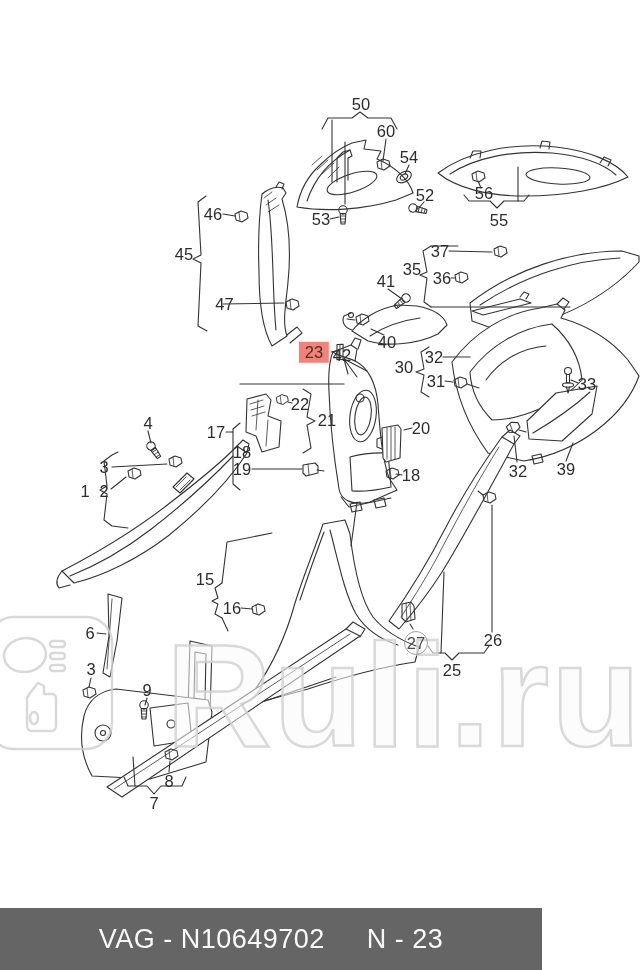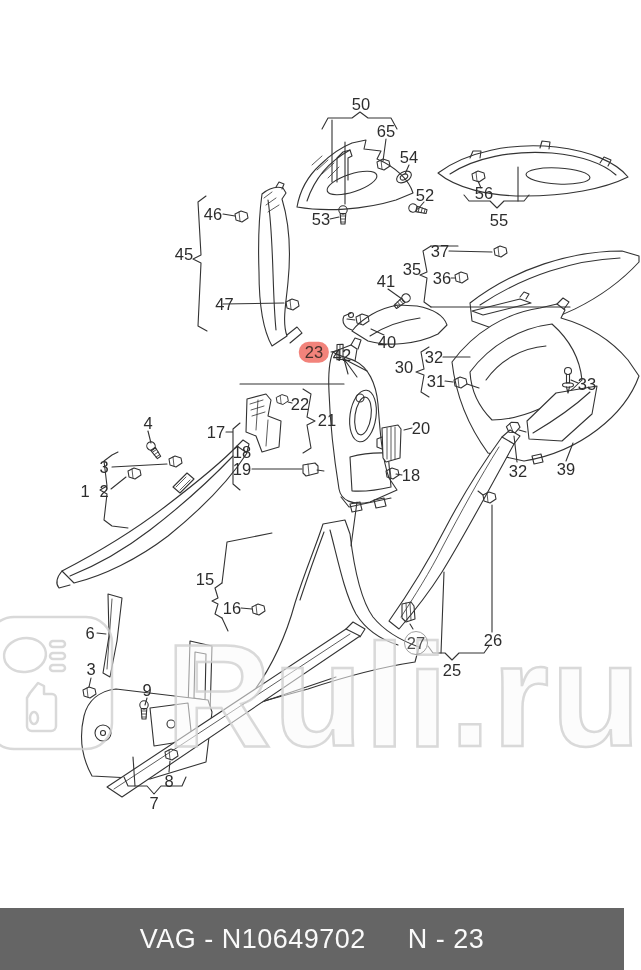--- a/index.html
+++ b/index.html
@@ -32,30 +32,29 @@
   .labels{position:absolute;left:0;top:0;width:641px;height:908px;}
   .part-label{
     position:absolute;transform:translate(-50%,-50%);
     font-size:16.5px;color:var(--label,#2d2d2d);line-height:1;
     white-space:nowrap;padding:2px 3px;
   }
   .part-label.hl{
     background:var(--highlight_bg,#f2837b);
     color:var(--highlight_text,#4a2f2a);
     padding:2px 6px;
-    border-radius:10px;
   }
   .part-label.circ{
     border:1.4px solid var(--circle,#a0a0a0);
     border-radius:50%;width:22px;height:22px;padding:0;
     display:flex;align-items:center;justify-content:center;
     color:#4f4f4f;
   }
   .footer{
-    position:absolute;left:0;top:908px;width:624px;height:62px;
+    position:absolute;left:0;top:908px;width:542px;height:62px;
     background:var(--footer_bg,#656565);
     display:flex;align-items:center;justify-content:center;gap:42px;
     color:var(--footer_text,#fafafa);font-size:27px;letter-spacing:0.5px;
   }
 </style>
 </head>
 <body>
 
 <div class="page">
   <div class="diagram">
@@ -308,21 +307,21 @@
           <rect x="64" y="51" width="15" height="6" rx="3"></rect>
           <path d="M44,79 l8,-10 l6,3 v8 h8 a4,4 0 0 1 4,4 v28 a5,5 0 0 1 -5,5 h-19 a5,5 0 0 1 -5,-5 v-28 z"></path>
           <ellipse cx="48" cy="104" rx="4" ry="6"></ellipse>
         </g>
       </svg>
       <div class="wm-text">Ruli.ru</div>
     </div>
 
     <div class="labels">
         <div class="part-label" style="left: 361px; top: 104px;">50</div>
-        <div class="part-label" style="left: 386px; top: 131px;">65</div>
+        <div class="part-label" style="left: 386px; top: 131px;">60</div>
         <div class="part-label" style="left: 409px; top: 157px;">54</div>
         <div class="part-label" style="left: 425px; top: 195px;">52</div>
         <div class="part-label" style="left: 321px; top: 219px;">53</div>
         <div class="part-label" style="left: 484px; top: 193px;">56</div>
         <div class="part-label" style="left: 499px; top: 220px;">55</div>
         <div class="part-label" style="left: 213px; top: 214px;">46</div>
         <div class="part-label" style="left: 184px; top: 254px;">45</div>
         <div class="part-label" style="left: 213px; top: 304px; padding-left: 26px;">47</div>
         <div class="part-label" style="left: 440px; top: 251px;">37</div>
         <div class="part-label" style="left: 412px; top: 269px;">35</div>

